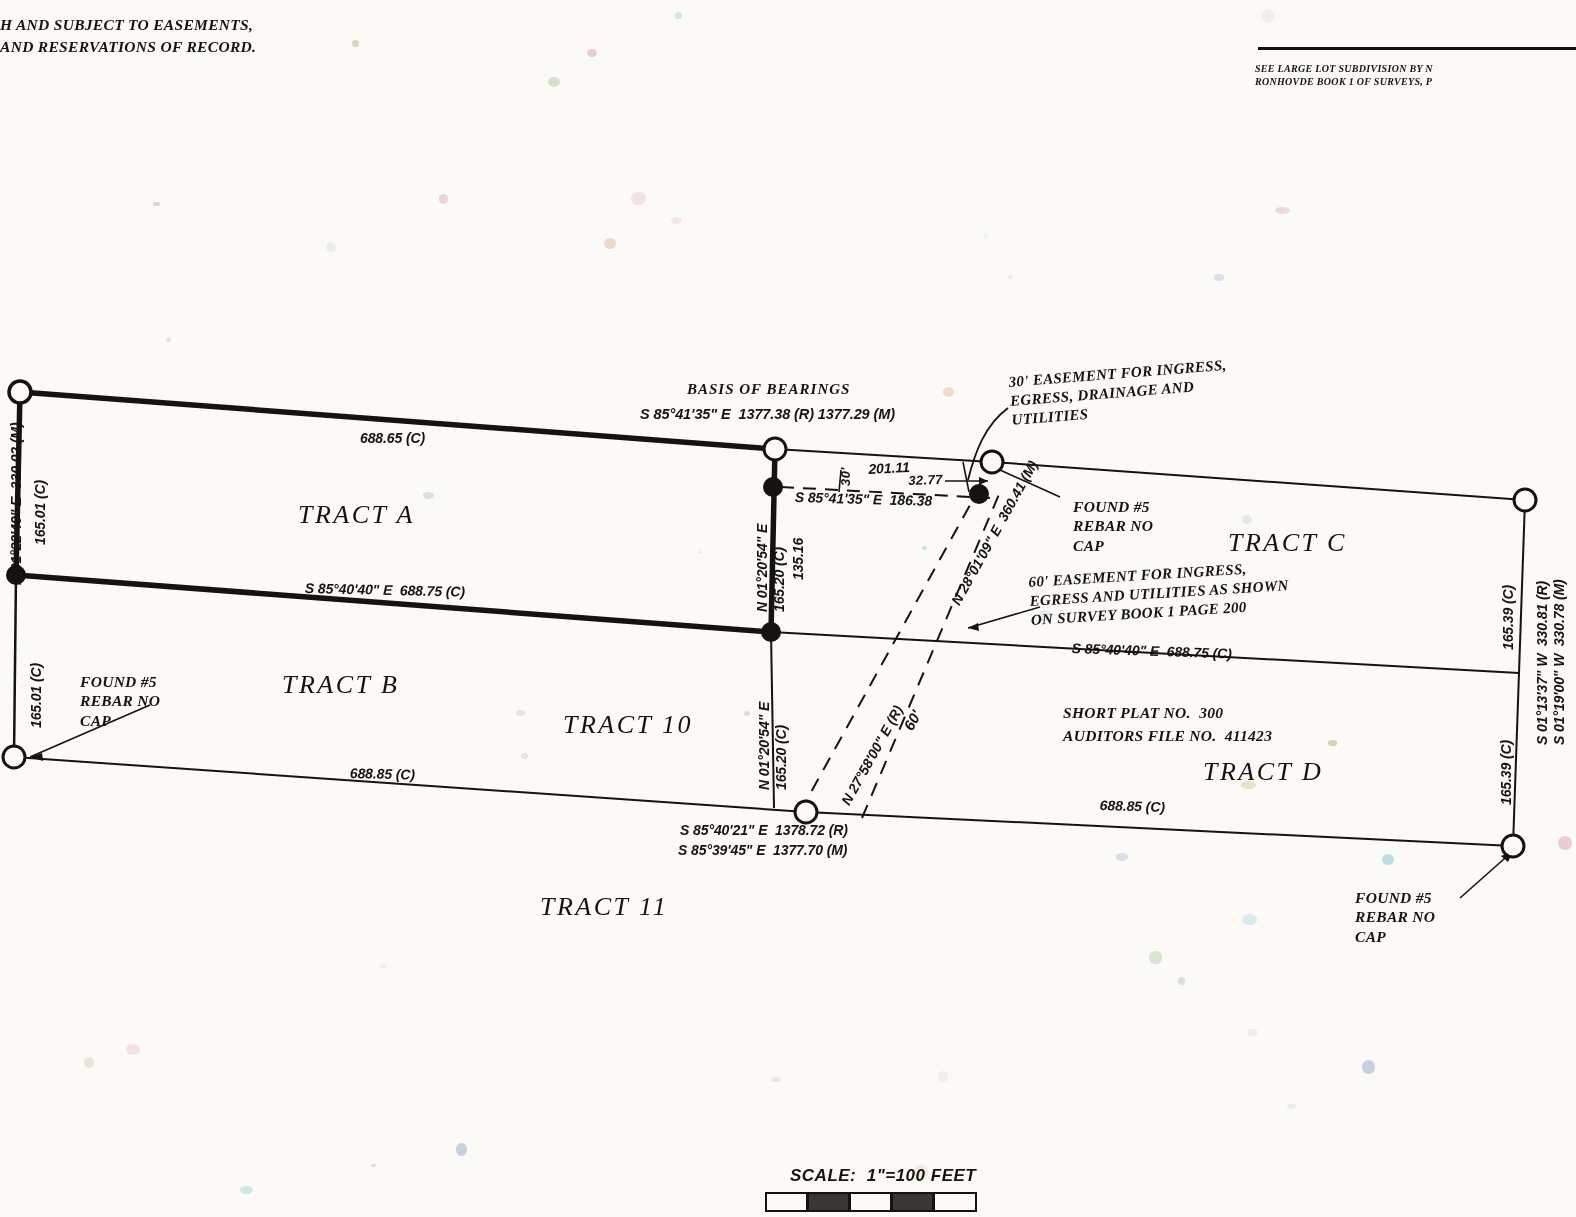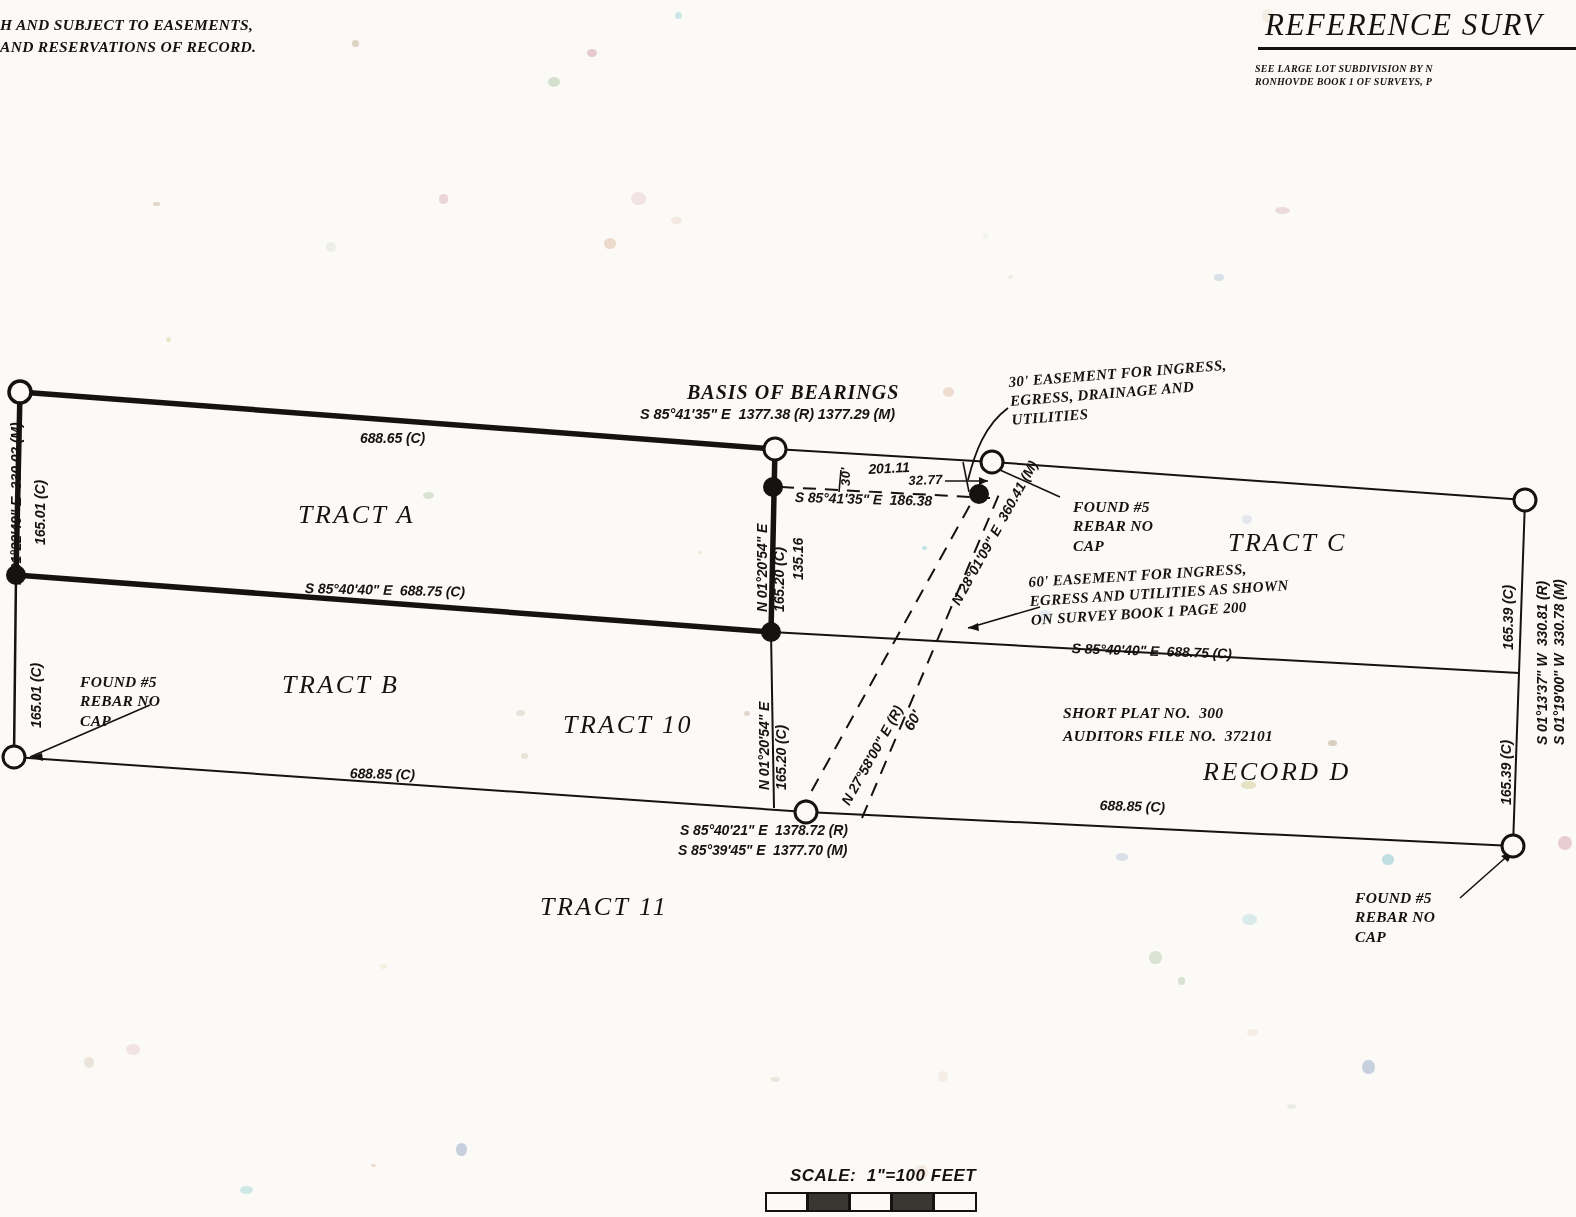--- a/index.html
+++ b/index.html
@@ -192,44 +192,43 @@
       <circle cx="773" cy="487" r="10" fill="#15130f" stroke="none"></circle>
       <circle cx="16" cy="575" r="10" fill="#15130f" stroke="none"></circle>
       <circle cx="771" cy="632" r="10" fill="#15130f" stroke="none"></circle>
       <circle cx="979" cy="494" r="10" fill="#15130f" stroke="none"></circle>
     </g>
   </svg>
 
   <div class="txt note" style="left:0px;top:15px;">H AND SUBJECT TO EASEMENTS,</div>
   <div class="txt note" style="left:0px;top:37px;">AND RESERVATIONS OF RECORD.</div>
 
-  <div class="txt hdr-title" style="left:1265px;top:7px;">REFERENCE SURV</div>
   <div class="hdr-rule" style="left:1258px;top:47px;width:320px;"></div>
   <div class="txt note" style="left:1255px;top:63px;font-size:10px;">SEE LARGE LOT SUBDIVISION BY N
 RONHOVDE BOOK 1 OF SURVEYS, P</div>
 
-  <div class="txt" style="left:687px;top:381px;font-size:20px;letter-spacing:1px;">BASIS OF BEARINGS</div>
+  <div class="txt" style="left:687px;top:381px;font-size:15px;letter-spacing:1px;">BASIS OF BEARINGS</div>
   <div class="txt dim" style="left:640px;top:406px;font-size:14.5px;">S 85°41'35" E  1377.38 (R) 1377.29 (M)</div>
 
   <div class="txt tract-name" style="left:298px;top:500px;">TRACT A</div>
   <div class="txt tract-name" style="left:282px;top:670px;">TRACT B</div>
   <div class="txt tract-name" style="left:1228px;top:528px;">TRACT C</div>
-  <div class="txt tract-name" style="left:1203px;top:757px;">RECORD D</div>
+  <div class="txt tract-name" style="left:1203px;top:757px;">TRACT D</div>
   <div class="txt tract-name" style="left:563px;top:710px;text-align:center;">TRACT 10</div>
   <div class="txt tract-name" style="left:540px;top:892px;">TRACT 11</div>
 
   <div class="txt note" style="left:1008px;top:373px;font-size:15px;transform:rotate(-4.5deg);transform-origin:0 0;">30' EASEMENT FOR INGRESS,
 EGRESS, DRAINAGE AND
 UTILITIES</div>
   <div class="txt note" style="left:1028px;top:573px;font-size:15px;transform:rotate(-3.5deg);transform-origin:0 0;">60' EASEMENT FOR INGRESS,
 EGRESS AND UTILITIES AS SHOWN
 ON SURVEY BOOK 1 PAGE 200</div>
 
   <div class="txt note" style="left:1063px;top:703px;font-size:15.5px;">SHORT PLAT NO.  300</div>
-  <div class="txt note" style="left:1063px;top:726px;font-size:15.5px;">AUDITORS FILE NO.  372101</div>
+  <div class="txt note" style="left:1063px;top:726px;font-size:15.5px;">AUDITORS FILE NO.  411423</div>
 
   <div class="txt note" style="left:80px;top:672px;font-size:15.5px;">FOUND #5
 REBAR NO
 CAP</div>
   <div class="txt note" style="left:1073px;top:497px;font-size:15.5px;">FOUND #5
 REBAR NO
 CAP</div>
   <div class="txt note" style="left:1355px;top:888px;font-size:15.5px;">FOUND #5
 REBAR NO
 CAP</div>

